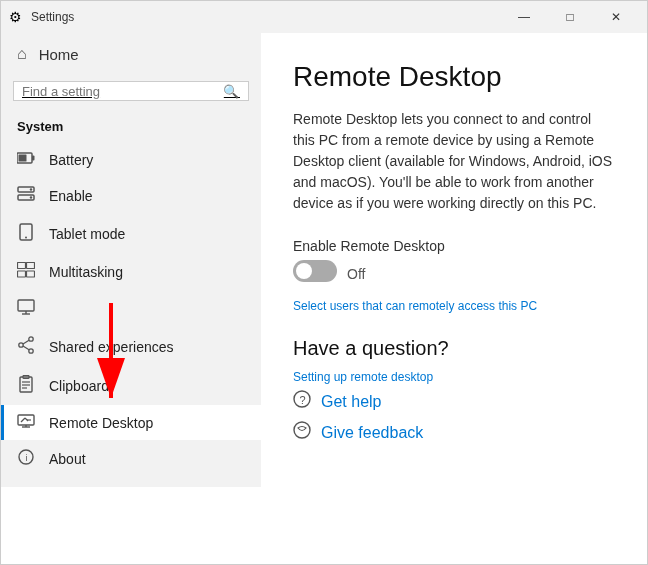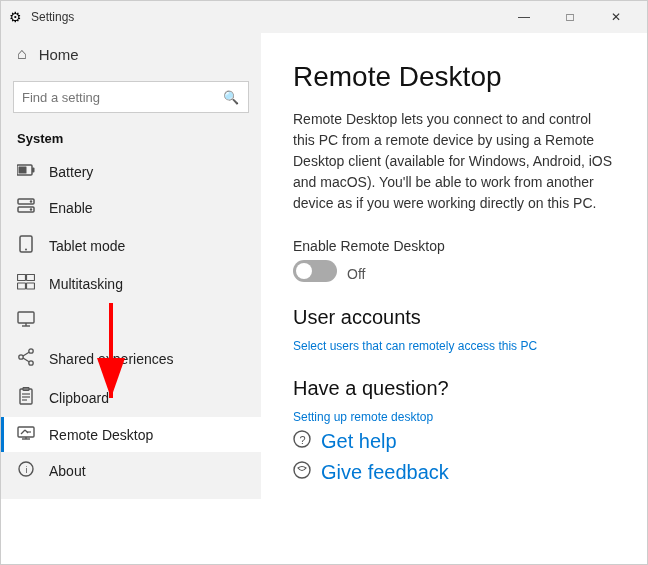--- a/index.html
+++ b/index.html
@@ -96,22 +96,23 @@
       font-size: 15px;
       color: #333;
     }
 
     .search-box {
       margin: 6px 12px 14px 12px;
       display: flex;
       align-items: center;
       background: #fff;
       border: 1px solid #ccc;
-      height: 32px;
+      height: 20px;
       padding: 0 8px;
+      text-decoration: underline;
     }
 
     .search-box input {
       border: none;
       outline: none;
       background: transparent;
       flex: 1;
       font-size: 13px;
       color: #555;
     }
@@ -246,21 +247,21 @@
       cursor: pointer;
     }
 
     .help-icon {
       font-size: 18px;
       color: #555;
     }
 
     .help-link {
       color: #0078d4;
-      font-size: 20px;
+      font-size: 16px;
     }
 
     .sidebar-wrapper {
       position: relative;
     }
 
     
     .red-arrow {
       position: absolute;
       left: 70px;
@@ -425,21 +426,20 @@
       <div class="toggle-label-above">Enable Remote Desktop</div>
       <div class="toggle-row">
         <div class="toggle">
           <div class="toggle-track">
             <div class="toggle-thumb"></div>
           </div>
         </div>
         <span class="toggle-off-label">Off</span>
       </div>
 
-      <h2 class="section-heading">User accounts</h2>
       <a class="link-item">Select users that can remotely access this PC</a>
 
       <h2 class="section-heading">Have a question?</h2>
       <a class="link-item">Setting up remote desktop</a>
 
       <div class="help-item">
         <span class="help-icon">
           <svg width="18" height="18" viewBox="0 0 18 18">
               <circle cx="9" cy="9" r="8" fill="none" stroke="#555" stroke-width="1.4"></circle>
               <text x="6.5" y="13.5" font-size="11" fill="#555" font-family="Arial">?</text>

